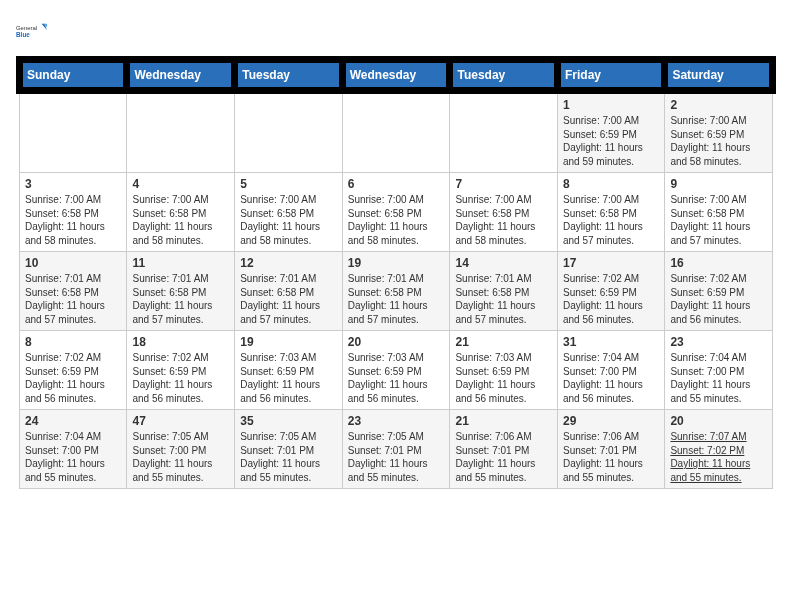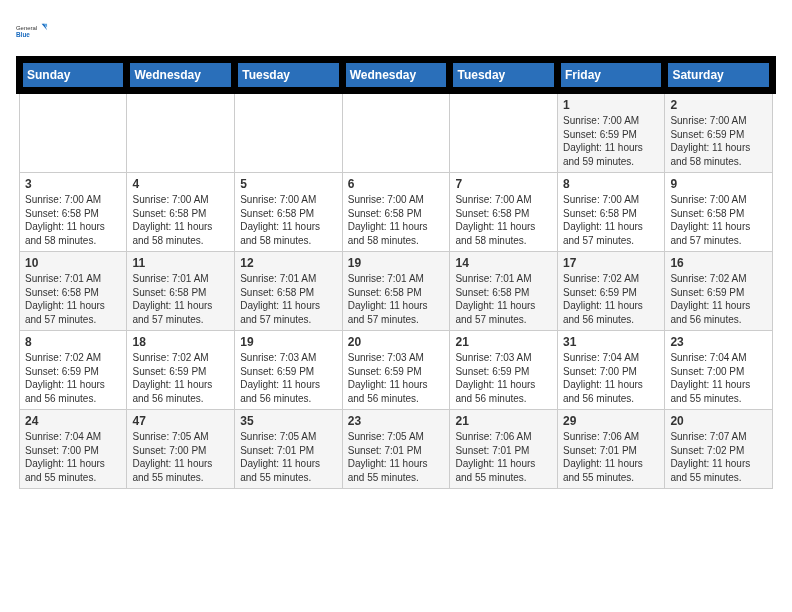--- a/index.html
+++ b/index.html
@@ -326,20 +326,20 @@
         </td>
         <td>
           <span class="day-num">29</span>
           <div class="day-info" style="white-space: pre-line;">Sunrise: 7:06 AM
 Sunset: 7:01 PM
 Daylight: 11 hours
 and 55 minutes.</div>
         </td>
         <td>
           <span class="day-num">20</span>
-          <div class="day-info" style="white-space: pre-line;">Sunrise: 7:07 AM
+          <div class="day-info" style="white-space: pre-line; text-decoration: underline;">Sunrise: 7:07 AM
 Sunset: 7:02 PM
 Daylight: 11 hours
 and 55 minutes.</div>
         </td>
       </tr>
     </tbody>
 </table>
 
 </body></html>

